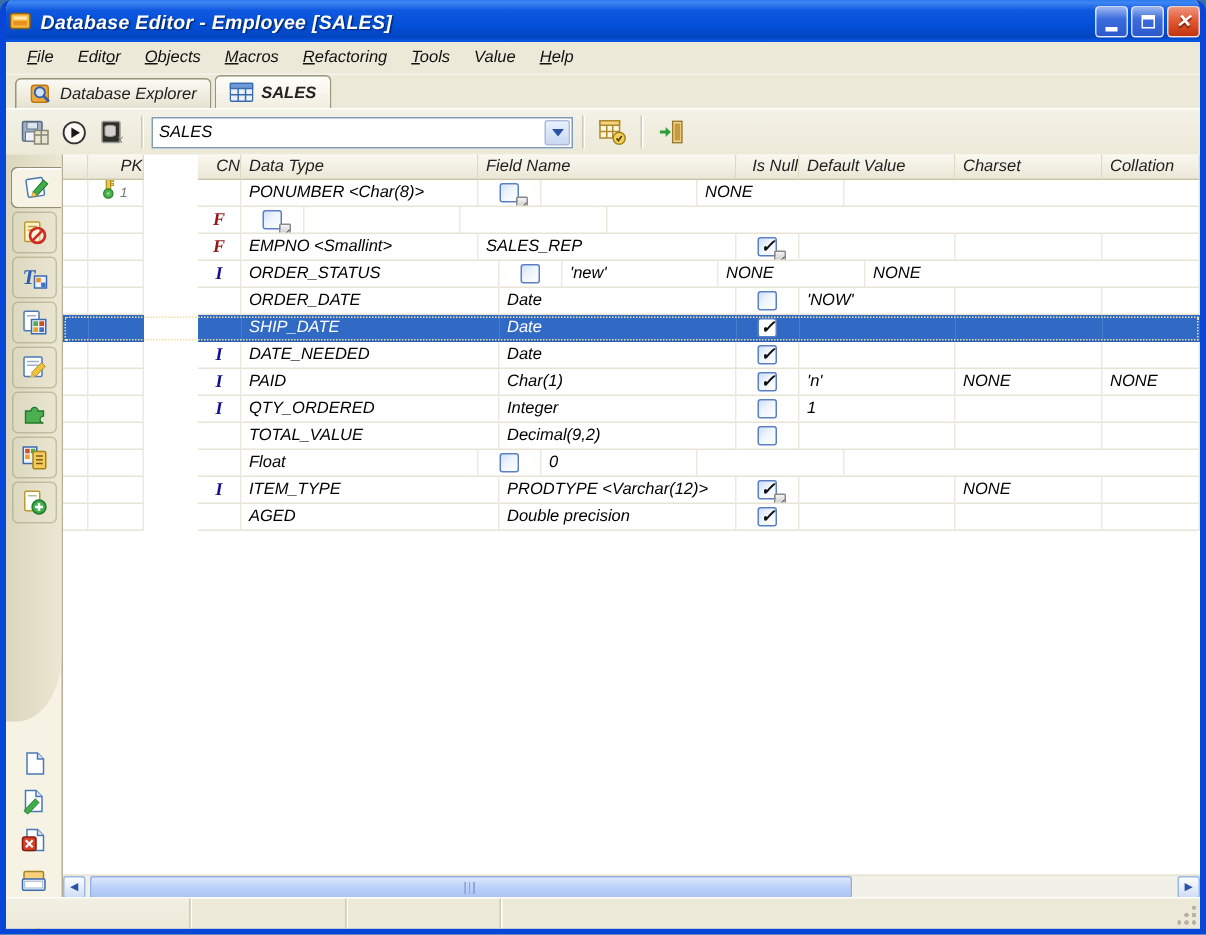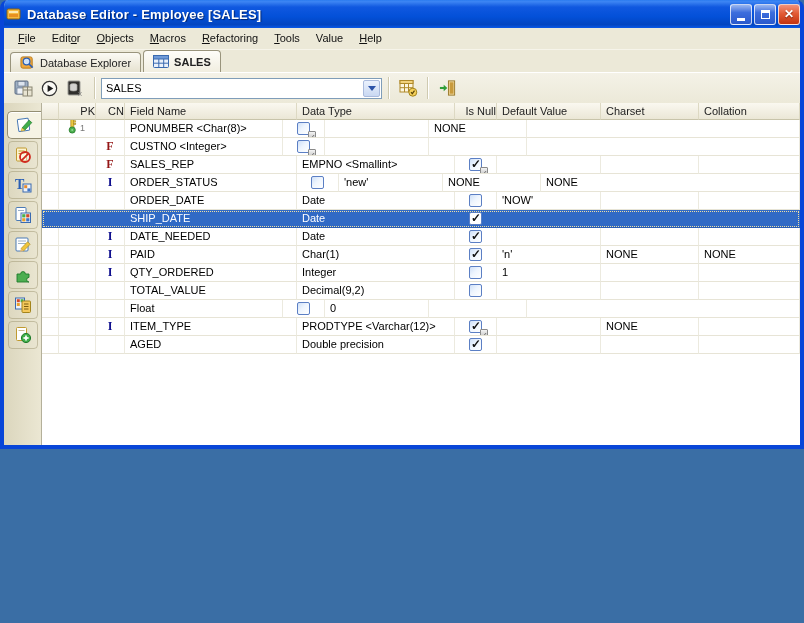--- a/index.html
+++ b/index.html
@@ -1,22 +1,22 @@
 <!DOCTYPE html>
 <html><head>
 <meta charset="utf-8">
 <style>
   * { margin:0; padding:0; box-sizing:border-box; }
   html,body { background:#3a6ea5; }
   body { font-family:"Liberation Sans", sans-serif; }
 
   .window{
-    position:relative; width:804px; height:449px;
+    position:relative; width:804px; height:623px;
     border-left:4px solid #0846d8; border-right:4px solid #0846d8; border-bottom:4px solid #0846d8;
-    border-radius:8px 8px 0 0; background:#ece9d8; overflow:hidden;
+    border-radius:8px 8px 0 0; background:#ece9d8; overflow:hidden;font-style:italic;
   }
 
   
   .titlebar{
     height:28px; display:flex; align-items:center; padding:0 4px 0 6px;
     border-radius:6px 6px 0 0; margin:-0px -4px 0 -4px;
     background:linear-gradient(180deg,#2b7cf0 0%,#3d85f3 6%,#1058e0 25%,#0350d8 60%,#0345c0 88%,#0a59e8 100%);
   }
   .titlebar .apptitle{
     flex:1; color:#fff; font-weight:bold; font-size:13px; letter-spacing:.2px;
@@ -78,21 +78,21 @@
   .gridwrap{ flex:1; overflow:hidden; }
 
   
   .grid-header{ display:flex; height:17px; }
   .hcell{ background:linear-gradient(180deg,#faf8f0,#ebe7d6); border-right:1px solid #ddd9c3; border-bottom:1px solid #c8c4aa;
     font-size:11px; color:#222; line-height:16px; padding-left:5px; white-space:nowrap; overflow:hidden; flex:none; }
   .hcell.ctr{ text-align:right; padding-left:0; }
   .grid-row{ display:flex; height:18px; background:#fff; }
   .cell{ border-right:1px solid #eceadf; border-bottom:1px solid #e7e4d6; font-size:11px; color:#000; line-height:17px;
     padding-left:5px; white-space:nowrap; overflow:hidden; flex:none; display:flex; align-items:center; }
-  .w-ind{ width:17px; } .w-pk{ width:37px; } .w-cn{ width:29px; }
+  .w-ind{ width:17px; } .w-pk{ width:37px; } .w-cn{ width:29px;margin-left:36px; }
   .w-name{ width:172px; } .w-type{ width:158px; } .w-null{ width:42px; }
   .w-def{ width:104px; } .w-cs{ width:98px; } .w-coll{ width:101px; flex:1 1 auto; }
   .cell.w-null{ justify-content:center; padding-left:0; }
   .cell.w-cn{ justify-content:center; padding-left:0; font-family:"Liberation Serif",serif; font-weight:bold; font-size:12px; }
   .cn-F{ color:#941616; } .cn-I{ color:#10108e; }
   .pknum{ font-size:9px; color:#777; margin-left:2px; }
   .grid-row.selected .cell{ background:#316ac5; color:#fff; border-right-color:#316ac5; border-bottom-color:#2a5cb2; }
   .grid-row.selected{ outline:1px dotted #f0dfa2; outline-offset:-2px; }
 
   .cbwrap{ position:relative; display:inline-block; width:13px; height:13px; }
@@ -354,22 +354,22 @@
 
       </div>
     </div>
 
     <div class="content">
       <div class="gridwrap">
         <div class="grid-header">
             <div class="hcell w-ind"></div>
             <div class="hcell w-pk ctr">PK</div>
             <div class="hcell w-cn ctr">CN</div>
+            <div class="hcell w-type">Data Type</div>
             <div class="hcell w-name">Field Name</div>
-            <div class="hcell w-type">Data Type</div>
             <div class="hcell w-null ctr">Is Null</div>
             <div class="hcell w-def">Default Value</div>
             <div class="hcell w-cs">Charset</div>
             <div class="hcell w-coll">Collation</div>
           </div>
         <div class="grid-body">
             <div class="grid-row">
               <div class="cell w-ind"></div>
               <div class="cell w-pk">
                 <span><svg width="11" height="15" viewBox="0 0 11 15" style="margin-left:3px">
@@ -390,37 +390,36 @@
                 </span>
               </div>
               <div class="cell w-def"></div>
               <div class="cell w-cs">NONE</div>
               <div class="cell w-coll"></div>
             </div>
             <div class="grid-row">
               <div class="cell w-ind"></div>
               <div class="cell w-pk"></div>
               <div class="cell w-cn cn-F">F</div>
-              <div class="cell w-type">CUSTNO &lt;Integer&gt;</div>
               <div class="cell w-null">
                 <span class="cbwrap">
                   <span class="cb"></span>
                   <span class="badge"></span>
                 </span>
               </div>
               <div class="cell w-def"></div>
               <div class="cell w-cs"></div>
               <div class="cell w-coll"></div>
             </div>
             <div class="grid-row">
               <div class="cell w-ind"></div>
               <div class="cell w-pk"></div>
               <div class="cell w-cn cn-F">F</div>
+              <div class="cell w-type">EMPNO &lt;Smallint&gt;</div>
               <div class="cell w-name">SALES_REP</div>
-              <div class="cell w-type">EMPNO &lt;Smallint&gt;</div>
               <div class="cell w-null">
                 <span class="cbwrap">
                   <span class="cb on"></span>
                   <span class="badge"></span>
                 </span>
               </div>
               <div class="cell w-def"></div>
               <div class="cell w-cs"></div>
               <div class="cell w-coll"></div>
             </div>

